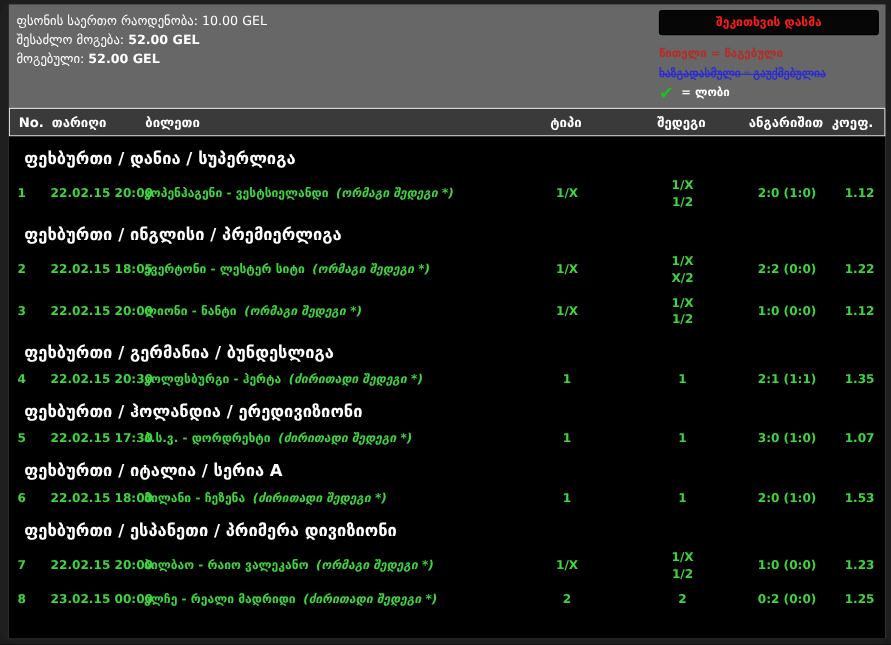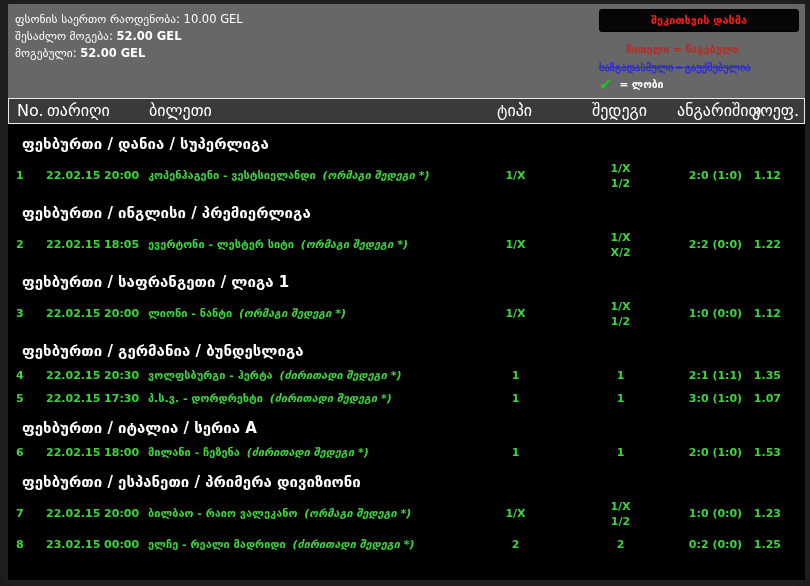--- a/index.html
+++ b/index.html
@@ -14,38 +14,38 @@
   .topbar{display:flex;justify-content:space-between;padding:5px 6px 4px 7px;}
   .summary{color:#fff;font-size:11.5px;line-height:17px;padding-top:2px;white-space:nowrap;}
   .summary .val{font-weight:bold;}
   .summary .val.plain{font-weight:normal;}
   .top-right{width:200px;display:flex;flex-direction:column;flex:none;}
   .ask-btn{background:#060606;color:var(--red-bright);font-weight:bold;font-size:11px;
            border:1px solid #000;border-radius:3px;height:23px;width:100%;cursor:pointer;
            font-family:inherit;padding:0;}
   .legend{margin-top:9px;font-size:10.5px;font-weight:bold;line-height:17.5px;white-space:nowrap;}
   .legend .green{color:var(--green);}
-  .legend .red{color:var(--red);margin-left:27px;}
+  .legend .red{color:var(--red);}
   .legend .white{color:#fff;}
   .legend .struck{color:var(--blue);text-decoration:line-through;font-family:Liberation Serif, serif;}
   .legend .check-line{color:#fff;display:flex;align-items:center;gap:7px;}
   .check-icon{color:#1fc11f;font-size:16px;line-height:16px;}
   .grid{display:grid;grid-template-columns:30px 85px 1fr 95px 115px 75px 52px;align-items:center;}
-  .header-row{background:var(--header-bg);border:1px solid #e9e9e9;color:#fff;font-weight:normal;
-              font-size:16px;height:26px;flex:none;}
+  .header-row{background:var(--header-bg);border:1px solid #e9e9e9;color:#fff;font-weight:bold;
+              font-size:12px;height:26px;flex:none;}
   .tbody{background:var(--body-bg);flex:1;padding-top:2px;overflow:hidden;}
   .group-header{color:#fff;font-weight:bold;font-size:15px;padding:9px 0 4px 14px;}
   .row{color:var(--green);font-weight:bold;font-size:11px;padding:4px 0;}
   .c.no{padding-left:8px;}
   .c.date{padding-left:8px;white-space:nowrap;}
-  .c.ticket{padding-left:8px;white-space:nowrap;overflow:hidden;margin-left:17px;}
+  .c.ticket{padding-left:8px;white-space:nowrap;overflow:hidden;}
   .market{font-style:italic;margin-left:3px;}
   .center{text-align:center;}
   .pre{white-space:pre-line;line-height:15px;}
-  .right{text-align:right;padding-right:24px;}
+  .right{text-align:right;padding-right:10px;}
 </style>
 </head>
 <body>
 
 <div class="frame">
   <div class="page">
 
     <div class="topbar">
       <div class="summary">
         <div>
@@ -110,21 +110,20 @@
           <span>ევერტონი - ლესტერ სიტი</span>
           <span class="market">(ორმაგი შედეგი *)</span>
         </div>
         <div class="c center">1/X</div>
         <div class="c center pre">1/X
 X/2</div>
         <div class="c center">2:2 (0:0)</div>
         <div class="c right">1.22</div>
       </div>
 
-      <div class="group-header">ფეხბურთი / საფრანგეთი / ლიგა 1</div>
       <div class="grid row">
         <div class="c no">3</div>
         <div class="c date">22.02.15 20:00</div>
         <div class="c ticket">
           <span>ლიონი - ნანტი</span>
           <span class="market">(ორმაგი შედეგი *)</span>
         </div>
         <div class="c center">1/X</div>
         <div class="c center pre">1/X
 1/2</div>
@@ -139,20 +138,21 @@
         <div class="c ticket">
           <span>ვოლფსბურგი - ჰერტა</span>
           <span class="market">(ძირითადი შედეგი *)</span>
         </div>
         <div class="c center">1</div>
         <div class="c center pre">1</div>
         <div class="c center">2:1 (1:1)</div>
         <div class="c right">1.35</div>
       </div>
 
+      <div class="group-header">ფეხბურთი / ჰოლანდია / ერედივიზიონი</div>
       <div class="grid row">
         <div class="c no">5</div>
         <div class="c date">22.02.15 17:30</div>
         <div class="c ticket">
           <span>პ.ს.ვ. - დორდრეხტი</span>
           <span class="market">(ძირითადი შედეგი *)</span>
         </div>
         <div class="c center">1</div>
         <div class="c center pre">1</div>
         <div class="c center">3:0 (1:0)</div>

